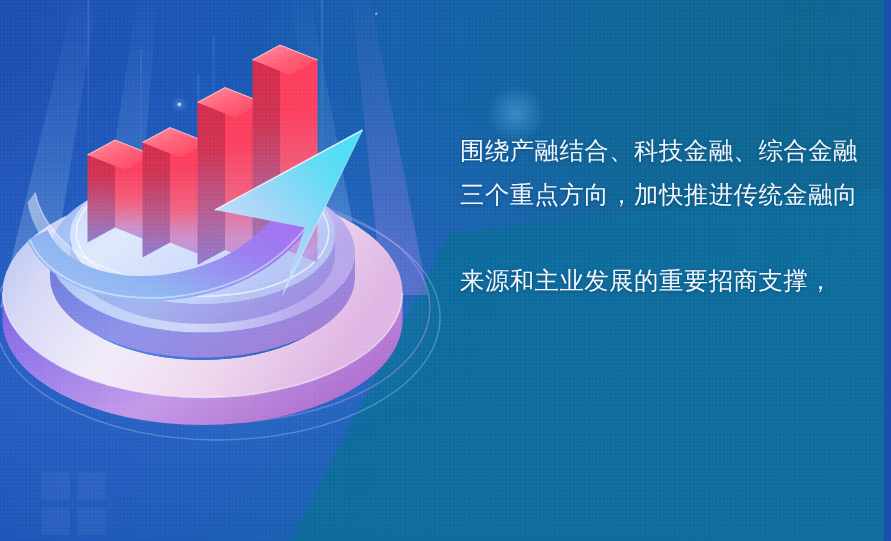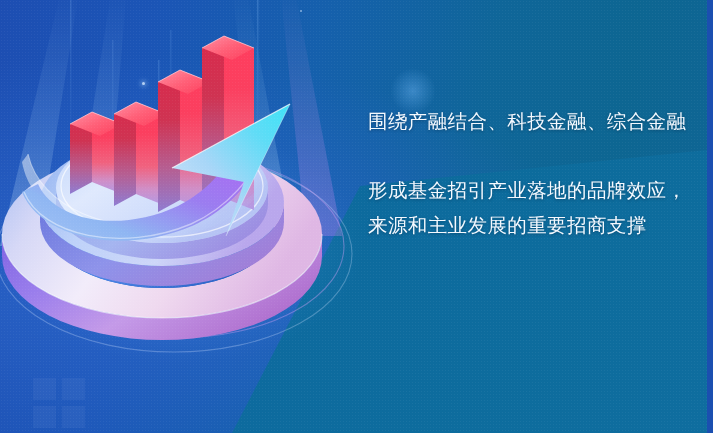--- a/index.html
+++ b/index.html
@@ -283,21 +283,21 @@
         <polygon points="296,8 178,72 250,86 232,140" fill="url(#gArrowHead)"></polygon>
         <polyline points="296,8 178,72" fill="none" stroke="#ffffff" stroke-opacity="0.75" stroke-width="1.2"></polyline>
         <polyline points="296,8 232,140" fill="none" stroke="#ffffff" stroke-opacity="0.35" stroke-width="1"></polyline>
       </g>
     </svg>
   </div>
 
   <div class="copy">
     <div class="para p1">
       <span class="ln">围绕产融结合、科技金融、综合金融</span>
+      <span class="ln">三个重点方向，加快推进传统金融向</span>
     </div>
     <div class="para p2">
-      <span class="ln">形成基金招引产业落地的品牌效应，</span>
-      <span class="ln">来源和主业发展的重要招商支撑</span>
+      <span class="ln">来源和主业发展的重要招商支撑，</span>
     </div>
   </div>
 
   <div class="noise"></div>
 </div>
 
 </body></html>

